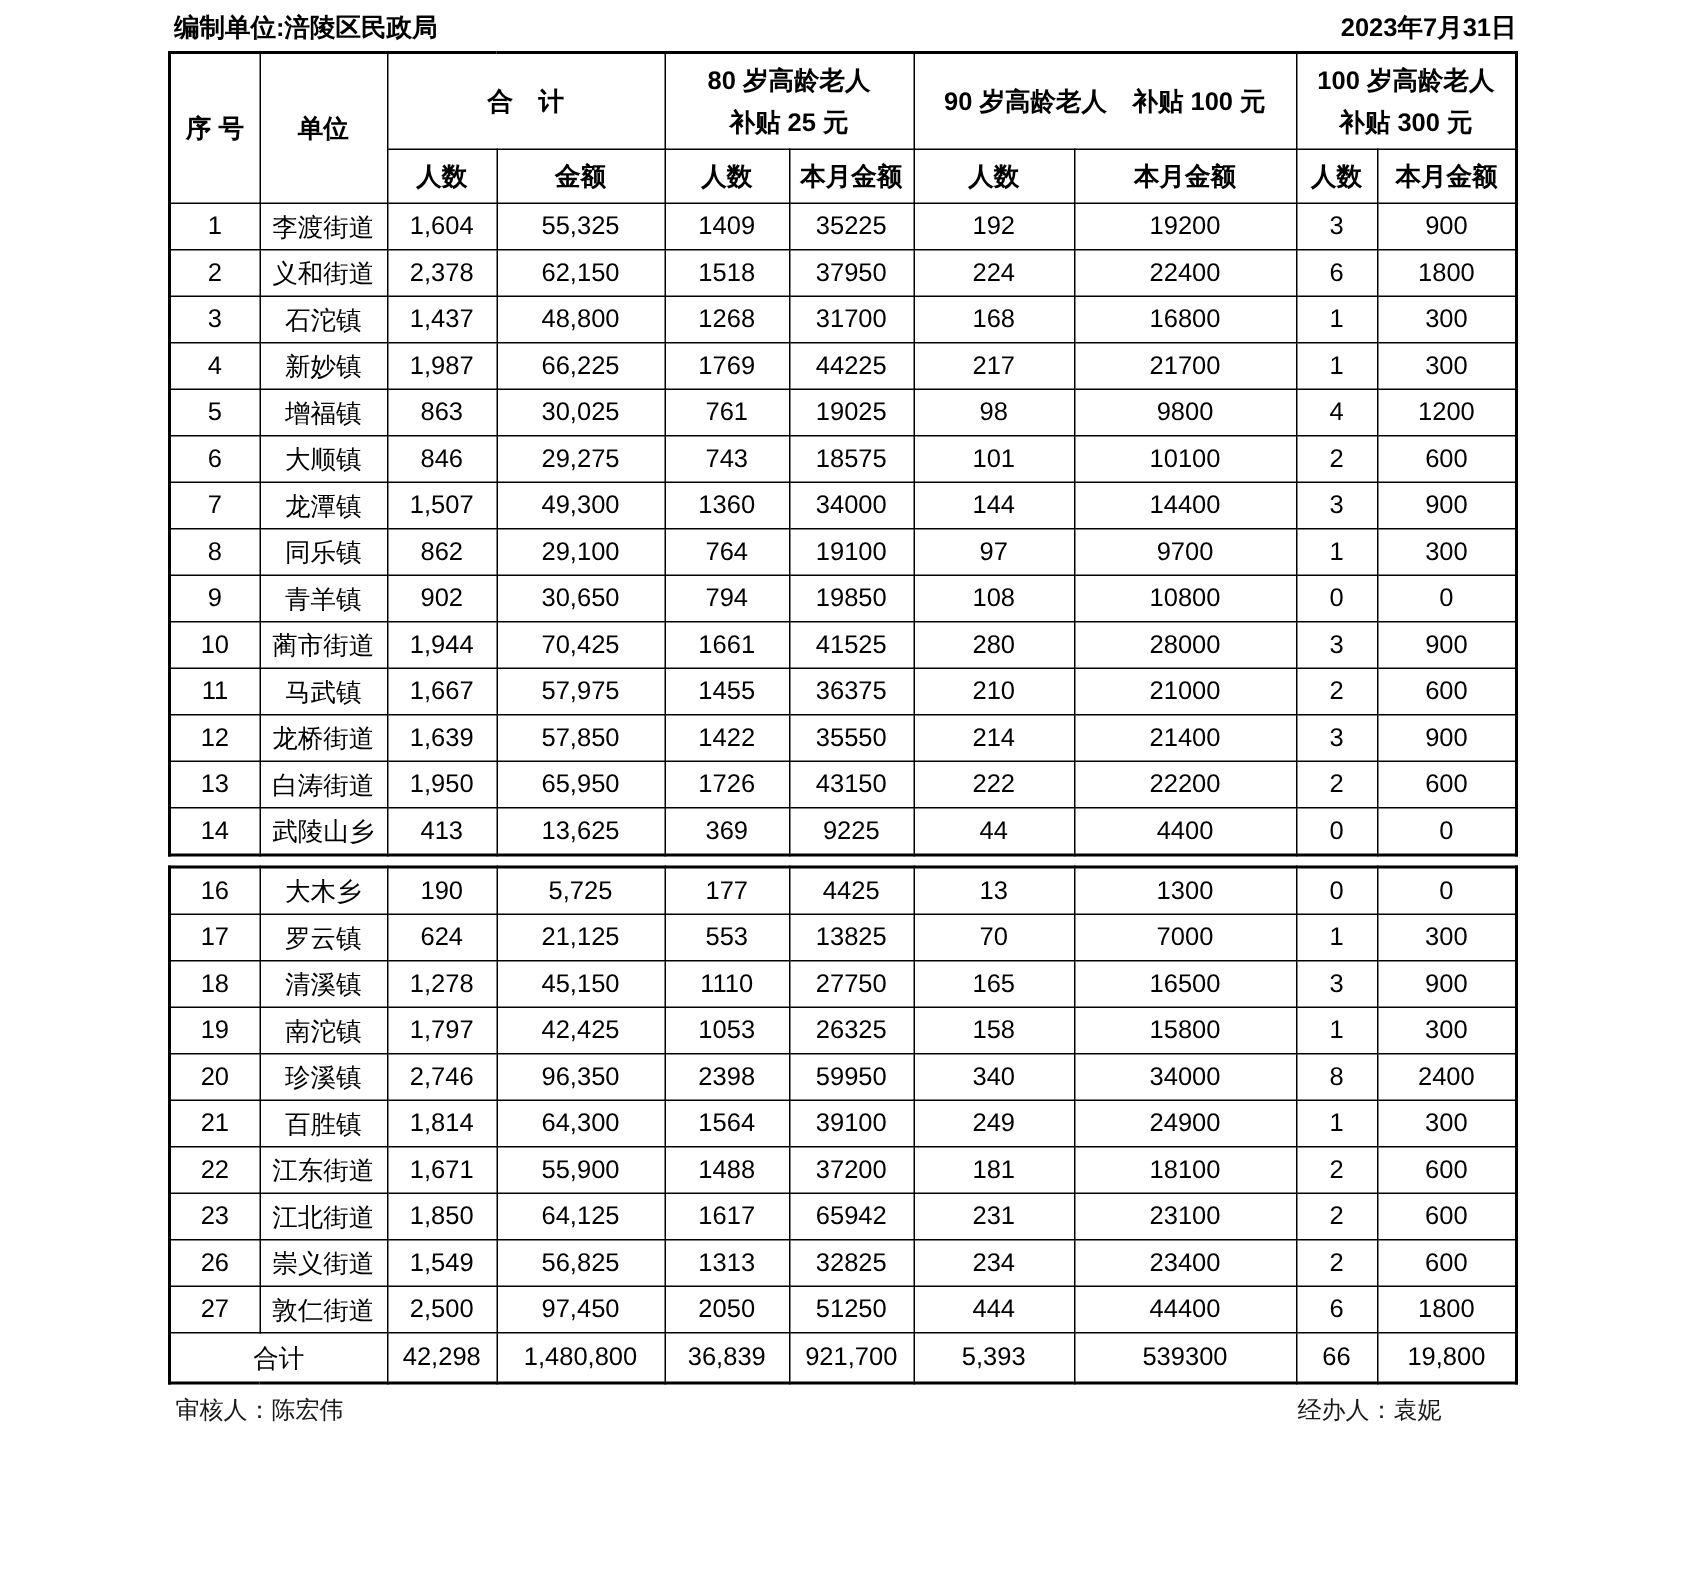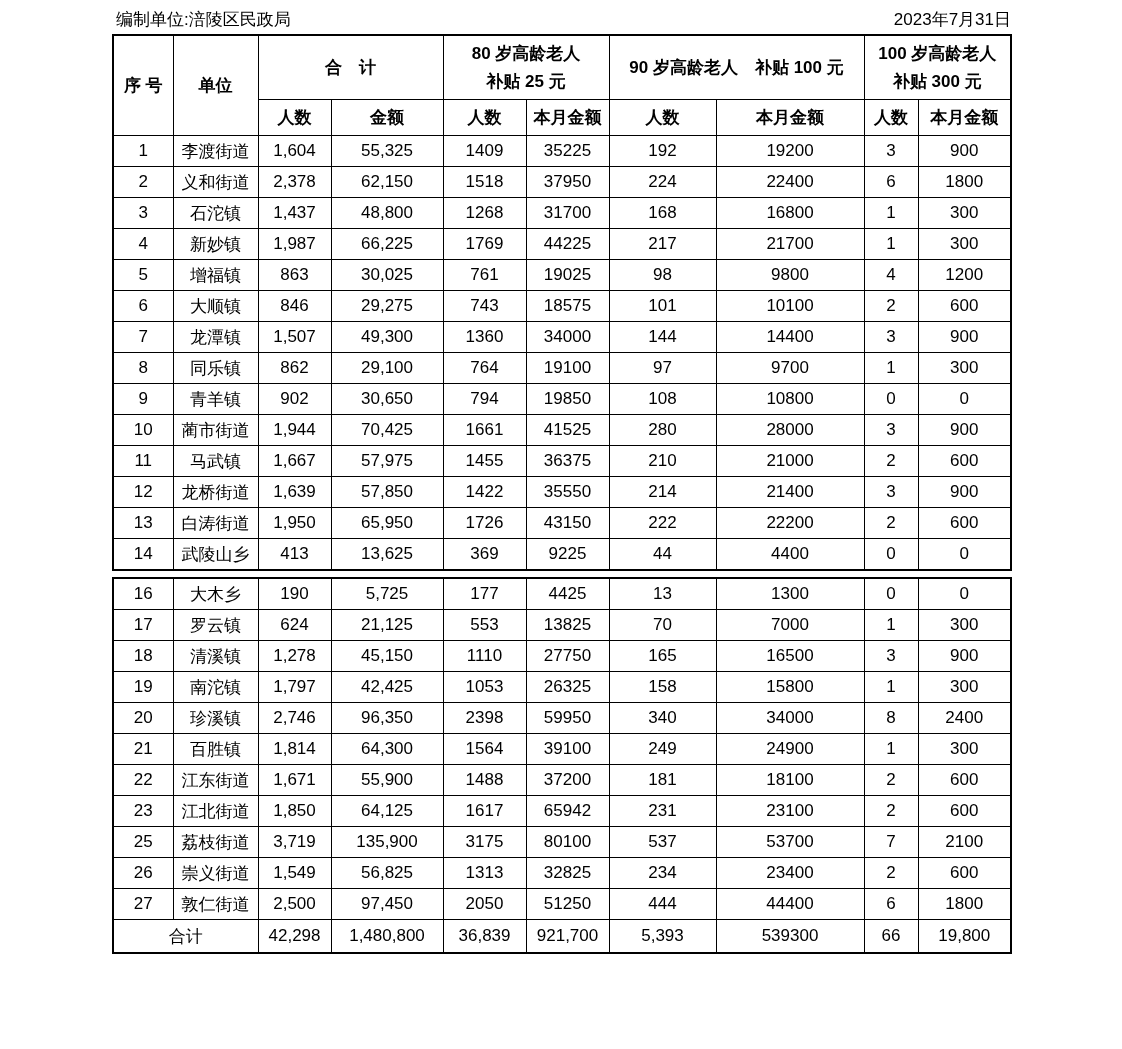--- a/index.html
+++ b/index.html
@@ -6,22 +6,22 @@
   .page{
     position:relative;
     width:1122px;height:1049px;
     background:#ffffff;
     font-family:"Liberation Sans","DejaVu Sans",sans-serif;
     color:#000;
     overflow:hidden;
   }
   .content{position:absolute;left:112px;top:8px;width:899px;}
   .top-line{
-    display:flex;justify-content:space-between;align-items:flex-start;
-    font-size:17px;font-weight:normal;
+    display:flex;justify-content:space-between;align-items:flex-end;
+    font-size:17px;font-weight:bold;
     height:22px;margin-bottom:4px;
     padding-left:4px;
   }
   table{
     border-collapse:collapse;
     table-layout:fixed;
     width:899px;
     border:2px solid #000;
   }
   .table-lower{margin-top:6px;}
@@ -381,32 +381,20 @@
     <td>1,850</td>
     <td>64,125</td>
     <td>1617</td>
     <td>65942</td>
     <td>231</td>
     <td>23100</td>
     <td>2</td>
     <td>600</td>
   </tr>
           <tr>
-    <td>25</td>
-    <td>荔枝街道</td>
-    <td>3,719</td>
-    <td>135,900</td>
-    <td>3175</td>
-    <td>80100</td>
-    <td>537</td>
-    <td>53700</td>
-    <td>7</td>
-    <td>2100</td>
-  </tr>
-          <tr>
     <td>26</td>
     <td>崇义街道</td>
     <td>1,549</td>
     <td>56,825</td>
     <td>1313</td>
     <td>32825</td>
     <td>234</td>
     <td>23400</td>
     <td>2</td>
     <td>600</td>
@@ -432,15 +420,19 @@
           <td>36,839</td>
           <td>921,700</td>
           <td>5,393</td>
           <td>539300</td>
           <td>66</td>
           <td>19,800</td>
         </tr>
       </tfoot>
     </table>
 
+    <div class="bottom-line">
+      <span>审核人：陈宏伟</span>
+      <span>经办人：袁妮</span>
+    </div>
 
   </div>
 </div>
 
 </body></html>

